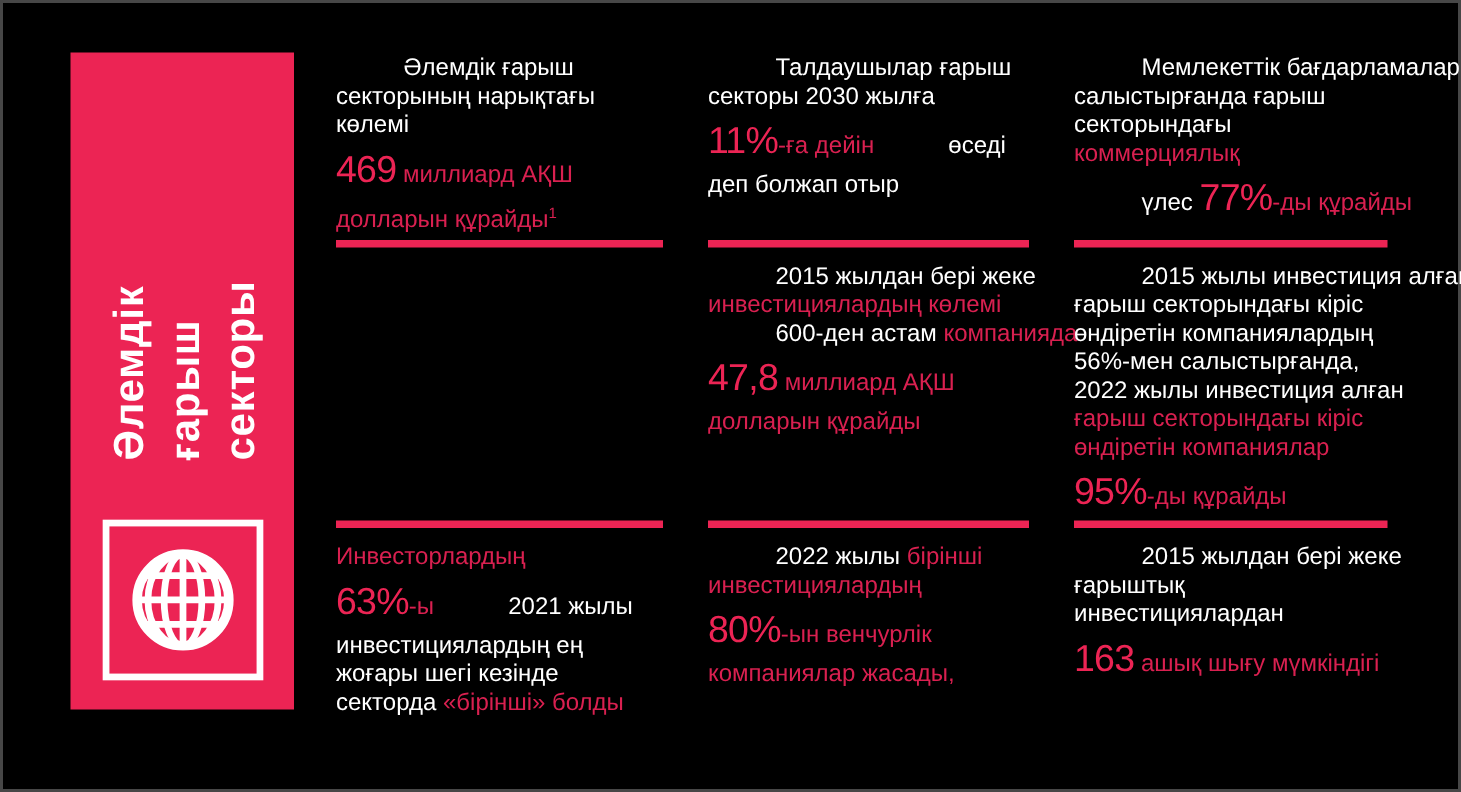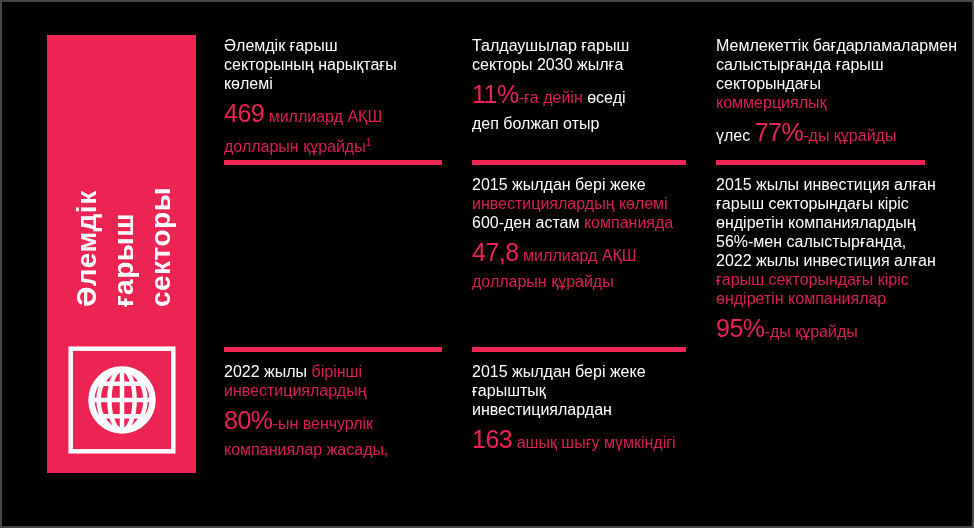--- a/index.html
+++ b/index.html
@@ -73,21 +73,21 @@
     width: 218px;
   }
   .cell:nth-child(3n+2) .bar { width: 214px; }
   .cell:nth-child(3n) .bar { width: 209px; }
   .txt {
     white-space: pre;
     font-size: 16px;
     line-height: 19px;
     color: var(--white);
   }
-  .seg-white { color: var(--white); }
+  .seg-white { color: var(--white); margin-left: 45px; }
   .seg-pink { color: var(--pink); }
   .seg-big {
     color: var(--accent);
     font-size: 25px;
     line-height: 40px;
     letter-spacing: -0.5px;
   }
   .seg-sup {
     color: var(--pink);
     font-size: 10px;
@@ -155,20 +155,28 @@
 ғарыш секторындағы кіріс
 өндіретін компаниялардың
 56%-мен салыстырғанда,
 2022 жылы инвестиция алған
 </span><span class="seg-pink">ғарыш секторындағы кіріс
 өндіретін компаниялар
 </span><span class="seg-big">95%</span><span class="seg-pink">-ды құрайды</span></div>
       </div>
       <div class="cell">
         <div class="bar"></div>
+        <div class="txt"><span class="seg-pink">Инвесторлардың
+</span><span class="seg-big">63%</span><span class="seg-pink">-ы </span><span class="seg-white">2021 жылы
+инвестициялардың ең
+жоғары шегі кезінде
+секторда </span><span class="seg-pink">«бірінші» болды</span></div>
+      </div>
+      <div class="cell">
+        <div class="bar"></div>
         <div class="txt"><span class="seg-white">2022 жылы </span><span class="seg-pink">бірінші
 инвестициялардың
 </span><span class="seg-big">80%</span><span class="seg-pink">-ын венчурлік
 компаниялар жасады,
 </span></div>
       </div>
       <div class="cell">
         <div class="bar"></div>
         <div class="txt"><span class="seg-white">2015 жылдан бері жеке
 ғарыштық

